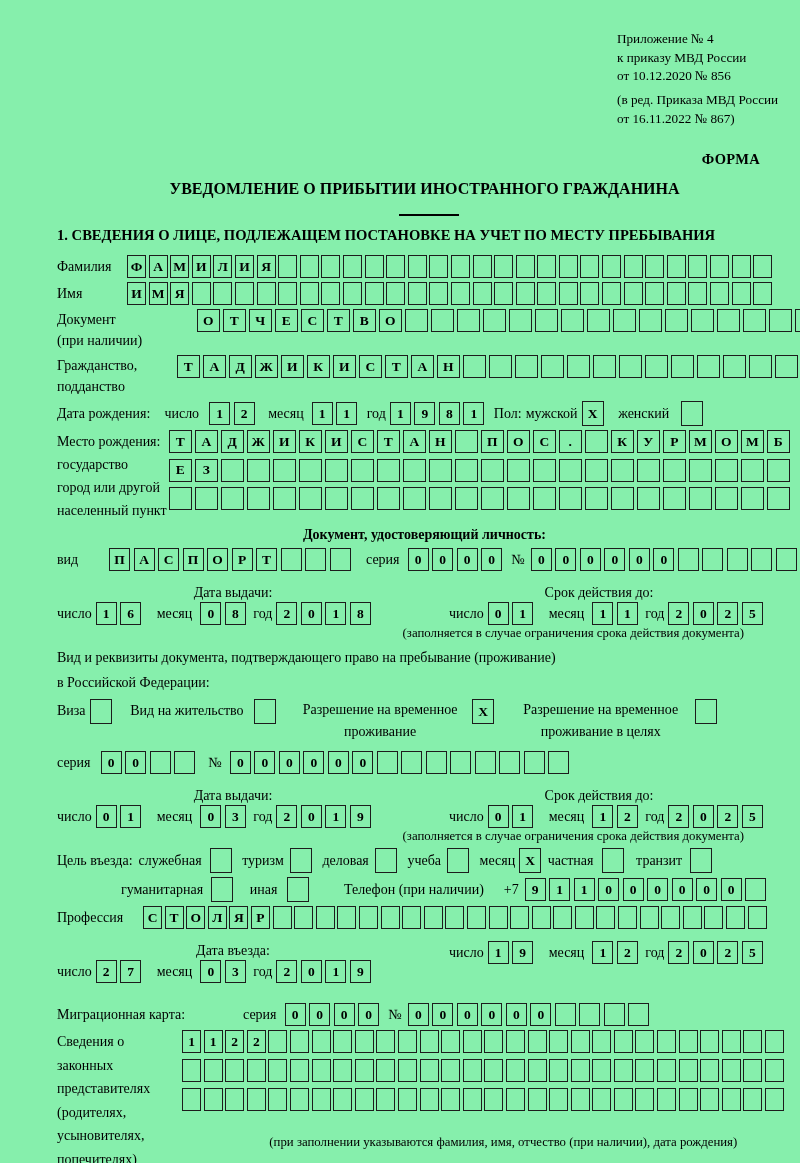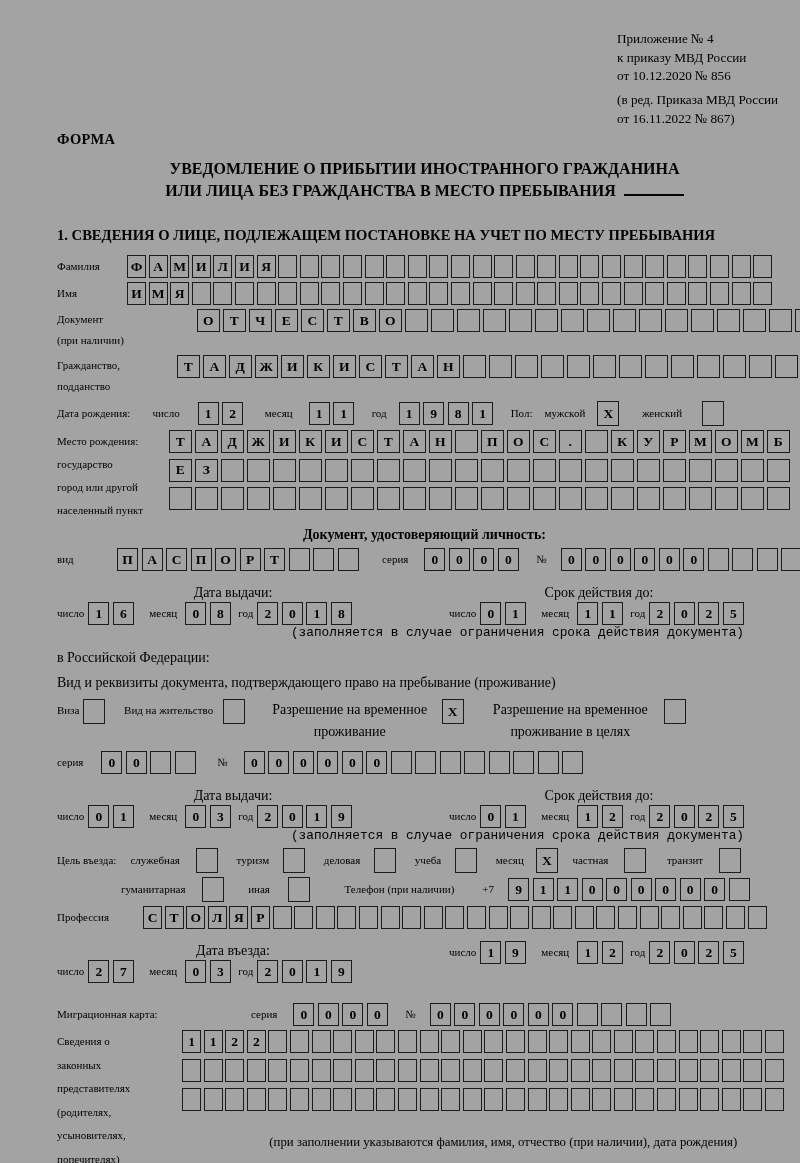--- a/index.html
+++ b/index.html
@@ -1,58 +1,58 @@
 <!DOCTYPE html>
 <html><head>
 <meta charset="utf-8">
 <style>
   * { margin:0; padding:0; box-sizing:border-box; }
   html,body { background:#888; }
   .page {
-    width:800px; height:1163px; margin:0 auto; background:#a3a3a3;
+    width:800px; height:1163px; margin:0 auto; background:#86efac;
     font-family:"Liberation Serif", serif; color:#000;
     padding:30px 8px 0 57px; overflow:hidden; position:relative;
   }
   
   .hdr { margin-left:560px; font-size:13.2px; line-height:1.42; }
   .hdr .amend { margin-top:5px; }
-  .form-label { text-align:left; padding-right:32px; font-weight:bold; font-size:14.5px; margin-top:2px; letter-spacing:.3px; }
+  .form-label { text-align:right; padding-right:32px; font-weight:bold; font-size:14.5px; margin-top:22px; letter-spacing:.3px; }
   
   .title { text-align:center; font-weight:bold; font-size:16px; line-height:1.42; margin-top:10px; }
   .blank { display:inline-block; width:60px; border-bottom:2px solid #000; height:.9em; margin-left:8px; }
-  .sec { font-weight:bold; font-size:14.6px; margin-top:24px; margin-bottom:11px; white-space:nowrap; }
+  .sec { font-weight:bold; font-size:14.6px; margin-top:4px; margin-bottom:11px; white-space:nowrap; }
   
   .row { display:flex; align-items:flex-start; margin-bottom:4px; }
-  .ai-c { align-items:center;gap:8px; }
+  .ai-c { align-items:center; }
   .c { display:flex; flex:none; }
   .cell { flex:none; width:19px; height:23px; border:1.8px solid #1c1c1c; margin-right:2.6px;
           display:flex; align-items:center; justify-content:center; font-size:13.5px; font-weight:600; }
   .w .cell  { width:21px;   margin-right:3.5px; }
   .w2 .cell { width:22.5px; margin-right:3.5px; }
   .cb .cell { width:22px; height:25px; }
-  .lbl { font-size:11px; line-height:23px; flex:none; }
+  .lbl { font-size:14px; line-height:23px; flex:none; }
   .stack2 { line-height:21px; }
   .pb-lbl { line-height:23px; width:112px; }
   .pb-rows .c { margin-bottom:5.5px; }
   
   .dates { display:flex; margin-top:12px; }
   .dgroup { }
   .dcap { text-align:center; font-size:14px; line-height:19px; }
   .dline { display:flex; align-items:center; }
-  .note { text-align:right; padding-right:48px; font-size:12.8px; line-height:16px; margin-bottom:4px;font-family:Liberation Mono, monospace; }
+  .note { text-align:right; padding-right:48px; font-size:12.8px; line-height:16px; margin-bottom:4px; }
   .para { font-size:14px; line-height:25px; }
   .doc-heading { text-align:center; font-weight:bold; font-size:14px; line-height:18px; margin-bottom:4px; }
   .ctr { text-align:center; font-size:14px; line-height:22px; flex:none; }
   .rep-lbl { line-height:23.5px; width:125px; }
   .rep-rows .c { margin-bottom:6px; }
   .rep-note { font-size:12.8px; margin-top:24px; padding-left:38px;text-align:center; }
   
   .ml4{margin-left:4px}.ml6{margin-left:6px}.ml8{margin-left:8px}.ml10{margin-left:10px}
   .ml12{margin-left:12px}.ml14{margin-left:14px}.ml16{margin-left:16px}.ml20{margin-left:20px}
-  .ml24{margin-left:24px}.ml40{margin-left:40px}
+  .ml24{margin-left:32px}.ml40{margin-left:40px}
   .mt4{margin-top:4px}.mt6{margin-top:20px}.mt8{margin-top:8px}
 </style>
 </head>
 <body>
 
 <div class="page">
 
   <div class="hdr">
     <div>Приложение № 4</div>
     <div>к приказу МВД России</div>
@@ -60,21 +60,21 @@
     <div class="amend">
       <div>(в ред. Приказа МВД России</div>
       <div>от 16.11.2022 № 867)</div>
     </div>
   </div>
 
   <div class="form-label">ФОРМА</div>
 
   <div class="title">
     <div>УВЕДОМЛЕНИЕ О ПРИБЫТИИ ИНОСТРАННОГО ГРАЖДАНИНА</div>
-    <div><span>ИЛИ ЛИЦА БЕЗ ГРАЖДАНСТВА В МЕСТО ПРЕБЫВАНИЯ</span><span class="blank"></span></div>
+    <div><span class="blank"></span></div>
   </div>
 
   <div class="sec">1. СВЕДЕНИЯ О ЛИЦЕ, ПОДЛЕЖАЩЕМ ПОСТАНОВКЕ НА УЧЕТ ПО МЕСТУ ПРЕБЫВАНИЯ</div>
 
   <div class="row">
     <div class="lbl" style="width:70px">Фамилия</div>
     <div class="c">
         <span class="cell">Ф</span>
         <span class="cell">А</span>
         <span class="cell">М</span>
@@ -409,22 +409,22 @@
             <span class="cell">2</span>
             <span class="cell">0</span>
             <span class="cell">2</span>
             <span class="cell">5</span>
           </span>
       </div>
     </div>
   </div>
   <div class="note">(заполняется в случае ограничения срока действия документа)</div>
 
+  <div class="para">Вид и реквизиты документа, подтверждающего право на пребывание (проживание)</div>
   <div class="para">в Российской Федерации:</div>
-  <div class="para">Вид и реквизиты документа, подтверждающего право на пребывание (проживание)</div>
 
   <div class="row mt4">
     <span class="lbl">Виза</span>
     <span class="c cb ml4">
         <span class="cell"></span>
       </span>
     <span class="lbl ml16">Вид на жительство</span>
     <span class="c cb ml10">
         <span class="cell"></span>
       </span>

